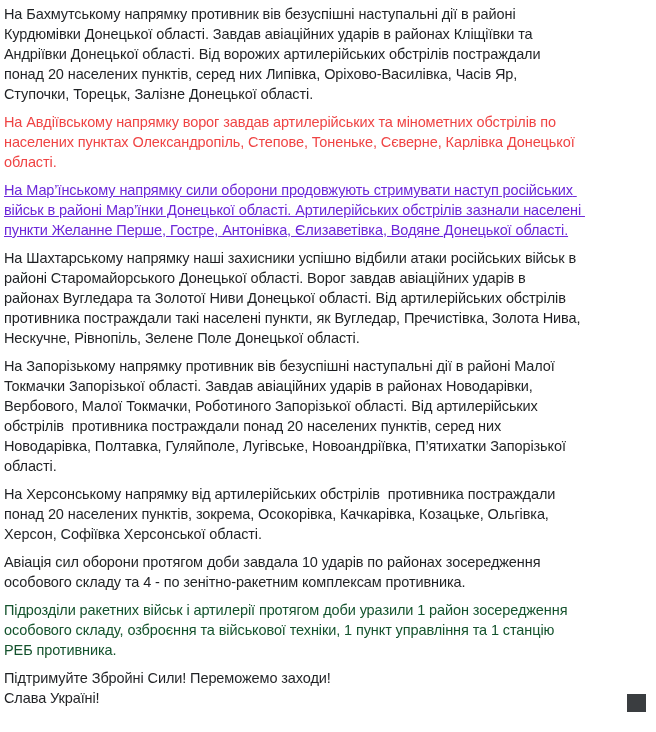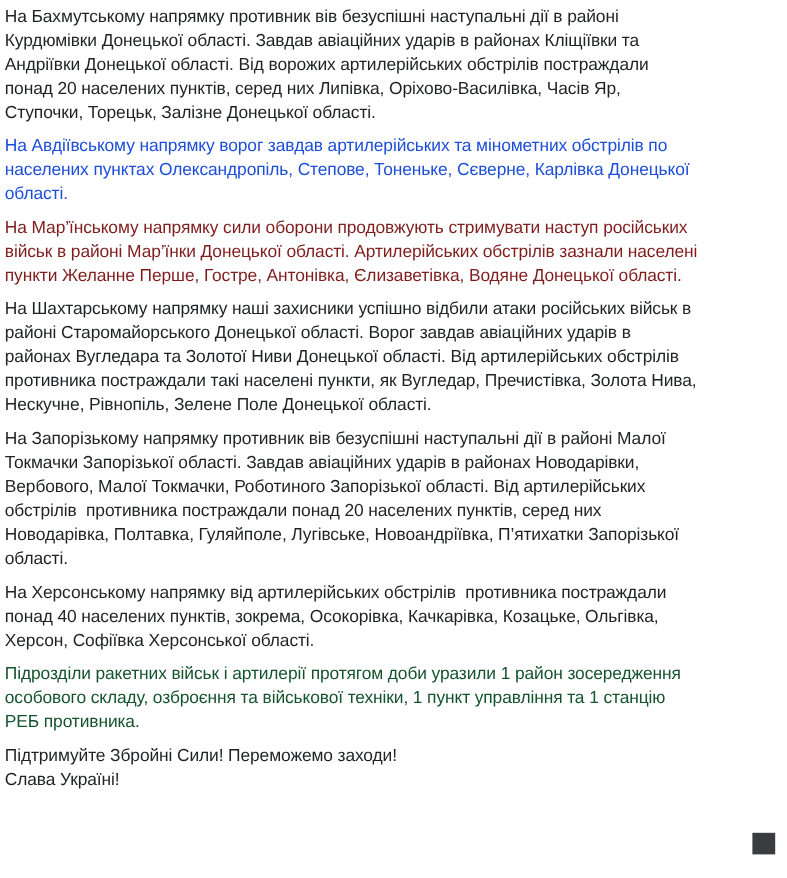--- a/index.html
+++ b/index.html
@@ -35,23 +35,24 @@
     height: 18px;
     background: #3a3d40;
   }
 </style>
 </head>
 <body style="background: rgb(255, 255, 255);">
 
 <main class="page">
 
 <p class="para" style="color: rgb(31, 33, 36);">На Бахмутському напрямку противник вів безуспішні наступальні дії в районі Курдюмівки Донецької області. Завдав авіаційних ударів в районах Кліщіївки та Андріївки Донецької області. Від ворожих артилерійських обстрілів постраждали понад 20 населених пунктів, серед них Липівка, Оріхово-Василівка, Часів Яр, Ступочки, Торецьк, Залізне Донецької області.</p>
-    <p class="para" style="color: #1d4ed8;">На Авдіївському напрямку ворог завдав артилерійських та мінометних обстрілів по населених пунктах Олександропіль, Степове, Тоненьке, Сєверне, Карлівка Донецької області.</p>
-    <p class="para" style="color: #7f1d1d;">На Мар’їнському напрямку сили оборони продовжують стримувати наступ російських військ в районі Мар’їнки Донецької області. Артилерійських обстрілів зазнали населені пункти Желанне Перше, Гостре, Антонівка, Єлизаветівка, Водяне Донецької області.</p>
+    <p class="para" style="color: #ef4444;">На Авдіївському напрямку ворог завдав артилерійських та мінометних обстрілів по населених пунктах Олександропіль, Степове, Тоненьке, Сєверне, Карлівка Донецької області.</p>
+    <p class="para" style="color: #6d28d9; text-decoration: underline;">На Мар’їнському напрямку сили оборони продовжують стримувати наступ російських військ в районі Мар’їнки Донецької області. Артилерійських обстрілів зазнали населені пункти Желанне Перше, Гостре, Антонівка, Єлизаветівка, Водяне Донецької області.</p>
     <p class="para" style="color: rgb(31, 33, 36);">На Шахтарському напрямку наші захисники успішно відбили атаки російських військ в районі Старомайорського Донецької області. Ворог завдав авіаційних ударів в районах Вугледара та Золотої Ниви Донецької області. Від артилерійських обстрілів противника постраждали такі населені пункти, як Вугледар, Пречистівка, Золота Нива, Нескучне, Рівнопіль, Зелене Поле Донецької області.</p>
     <p class="para" style="color: rgb(31, 33, 36);">На Запорізькому напрямку противник вів безуспішні наступальні дії в районі Малої Токмачки Запорізької області. Завдав авіаційних ударів в районах Новодарівки, Вербового, Малої Токмачки, Роботиного Запорізької області. Від артилерійських обстрілів  противника постраждали понад 20 населених пунктів, серед них Новодарівка, Полтавка, Гуляйполе, Лугівське, Новоандріївка, П’ятихатки Запорізької області.</p>
-    <p class="para" style="color: rgb(31, 33, 36);">На Херсонському напрямку від артилерійських обстрілів  противника постраждали понад 40 населених пунктів, зокрема, Осокорівка, Качкарівка, Козацьке, Ольгівка, Херсон, Софіївка Херсонської області.</p>
+    <p class="para" style="color: rgb(31, 33, 36);">На Херсонському напрямку від артилерійських обстрілів  противника постраждали понад 20 населених пунктів, зокрема, Осокорівка, Качкарівка, Козацьке, Ольгівка, Херсон, Софіївка Херсонської області.</p>
+    <p class="para" style="color: rgb(31, 33, 36);">Авіація сил оборони протягом доби завдала 10 ударів по районах зосередження особового складу та 4 - по зенітно-ракетним комплексам противника.</p>
     <p class="para" style="color: #14532d;">Підрозділи ракетних військ і артилерії протягом доби уразили 1 район зосередження особового складу, озброєння та військової техніки, 1 пункт управління та 1 станцію РЕБ противника.</p>
     <p class="para" style="color: rgb(31, 33, 36);">Підтримуйте Збройні Сили! Переможемо заходи!
 Слава Україні!</p>
   </main>
 
 <div class="corner-square" style="background: rgb(58, 61, 64);"></div>
 
 </body></html>

